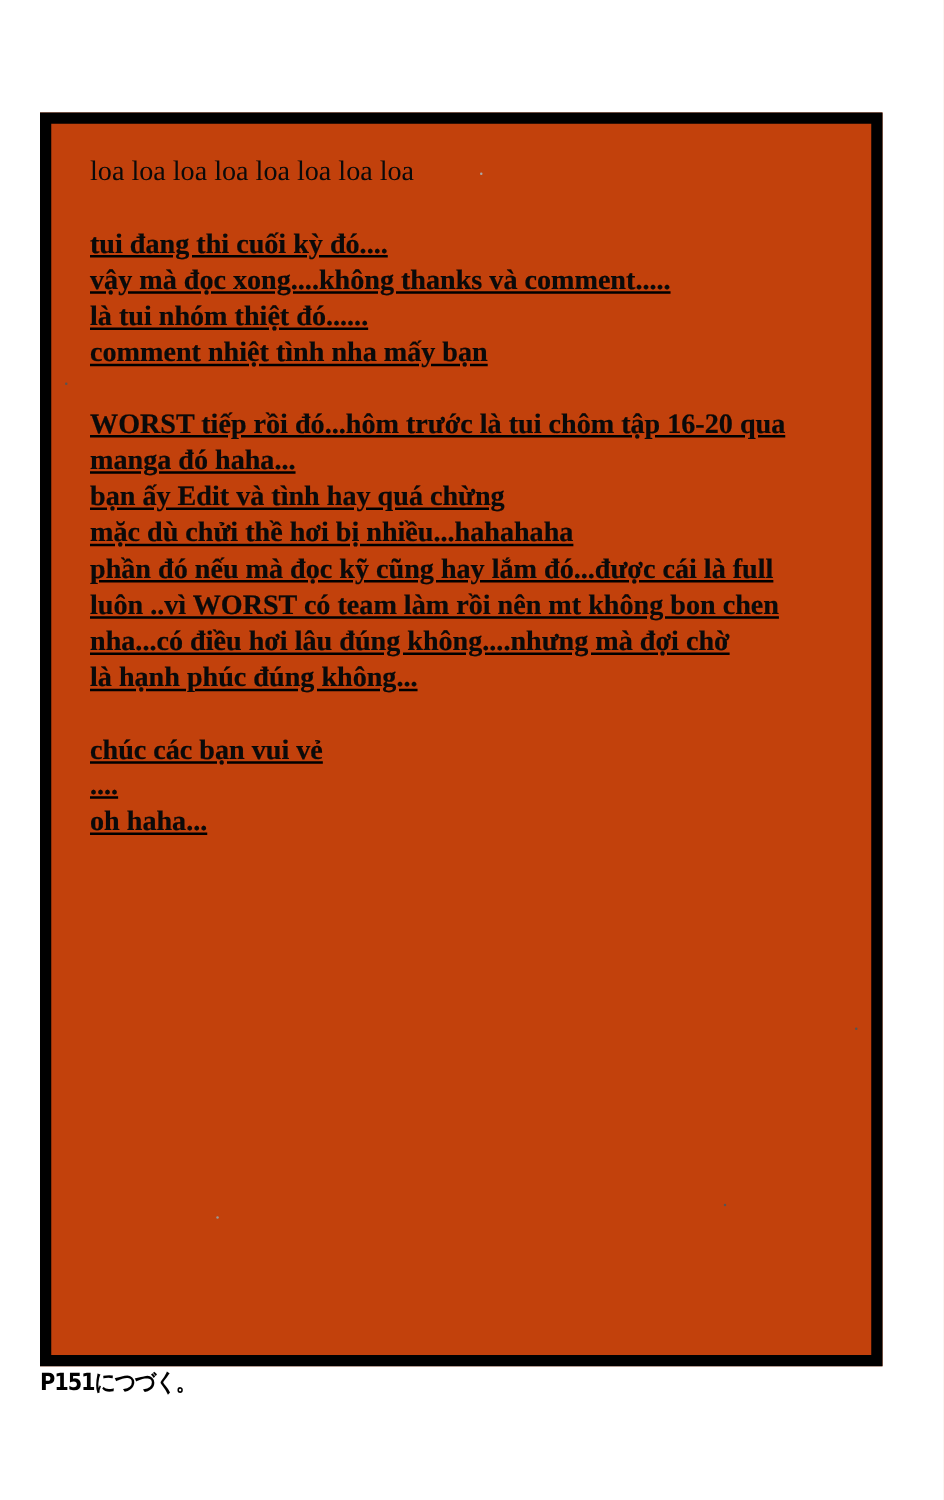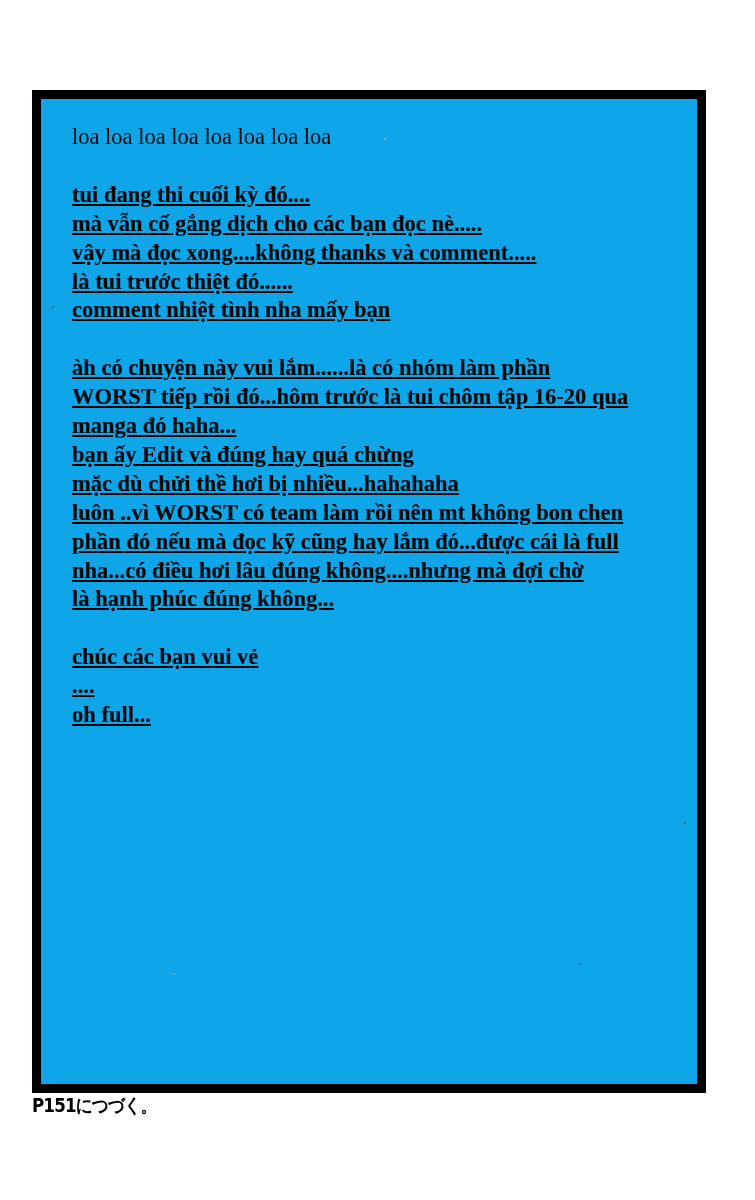--- a/index.html
+++ b/index.html
@@ -15,21 +15,21 @@
       font-family: "Liberation Serif", "DejaVu Serif", serif;
       color: #0a0a0a;
     }
     .frame {
       position: absolute;
       left: 32px;
       top: 90px;
       width: 656px;
       height: 985px;
       border: 9px solid #000;
-      background: #0ea5e9;
+      background: #c2410c;
     }
     .note {
       position: absolute;
       left: 31px;
       top: 24px;
       right: 20px;
       font-size: 22.5px;
       line-height: 28.9px;
       letter-spacing: 0px;
     }
@@ -63,40 +63,38 @@
   </style>
 </head>
 <body>
 
 <div class="frame">
   <div class="note">
     <span class="line title">loa loa loa loa loa loa loa loa</span>
     <span class="gap"></span>
 
     <span class="line body">tui đang thi cuối kỳ đó....</span>
-    <span class="line body">mà vẫn cố gắng dịch cho các bạn đọc nè.....</span>
     <span class="line body">vậy mà đọc xong....không thanks và comment.....</span>
-    <span class="line body">là tui trước thiệt đó......</span>
+    <span class="line body">là tui nhóm thiệt đó......</span>
     <span class="line body">comment nhiệt tình nha mấy bạn</span>
     <span class="gap"></span>
 
-    <span class="line body">àh có chuyện này vui lắm......là có nhóm làm phần</span>
     <span class="line body">WORST tiếp rồi đó...hôm trước là tui chôm tập 16-20 qua</span>
     <span class="line body">manga đó haha...</span>
-    <span class="line body">bạn ấy Edit và đúng hay quá chừng</span>
+    <span class="line body">bạn ấy Edit và tình hay quá chừng</span>
     <span class="line body">mặc dù chửi thề hơi bị nhiều...hahahaha</span>
+    <span class="line body">phần đó nếu mà đọc kỹ cũng hay lắm đó...được cái là full</span>
     <span class="line body">luôn ..vì WORST có team làm rồi nên mt không bon chen</span>
-    <span class="line body">phần đó nếu mà đọc kỹ cũng hay lắm đó...được cái là full</span>
     <span class="line body">nha...có điều hơi lâu đúng không....nhưng mà đợi chờ</span>
     <span class="line body">là hạnh phúc đúng không...</span>
     <span class="gap"></span>
 
     <span class="line body">chúc các bạn vui vẻ</span>
     <span class="line body">....</span>
-    <span class="line body">oh full...</span>
+    <span class="line body">oh haha...</span>
   </div>
 </div>
 
 <div class="speck" style="left:384px;top:138px;background:#aaa;"></div>
 <div class="speck" style="left:52px;top:306px;"></div>
 <div class="speck" style="left:684px;top:822px;"></div>
 <div class="speck" style="left:579px;top:963px;"></div>
 <div class="speck" style="left:173px;top:973px;background:#999;"></div>
 
 <div class="footer">P151につづく。</div>

